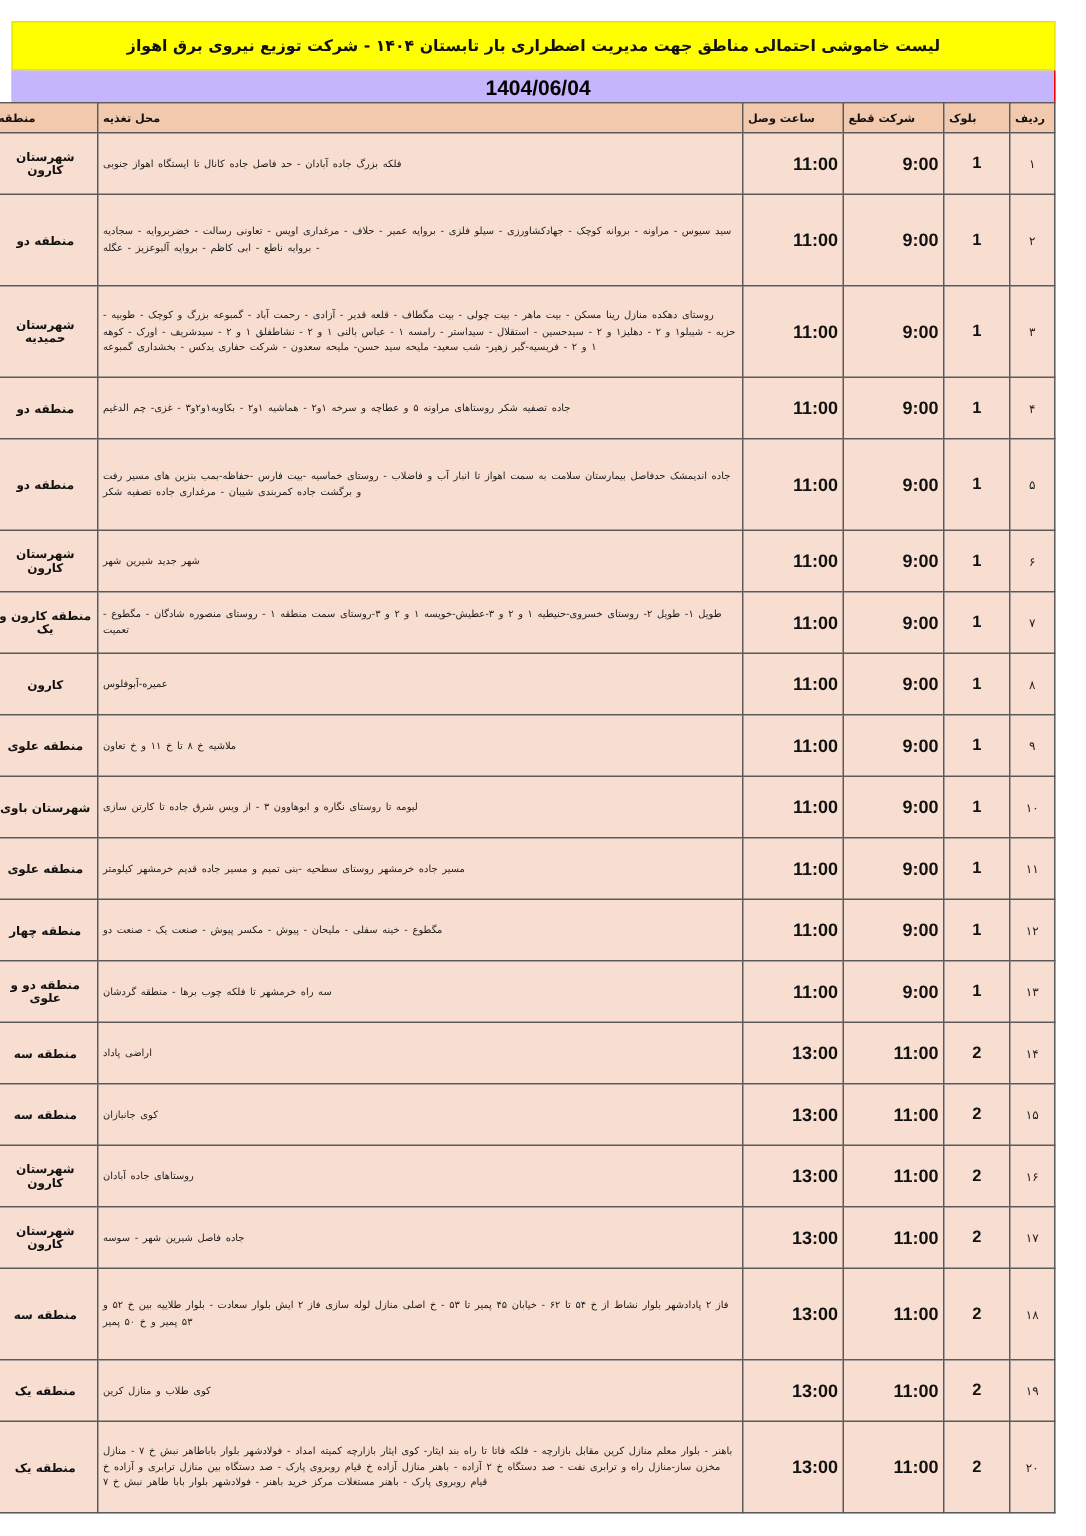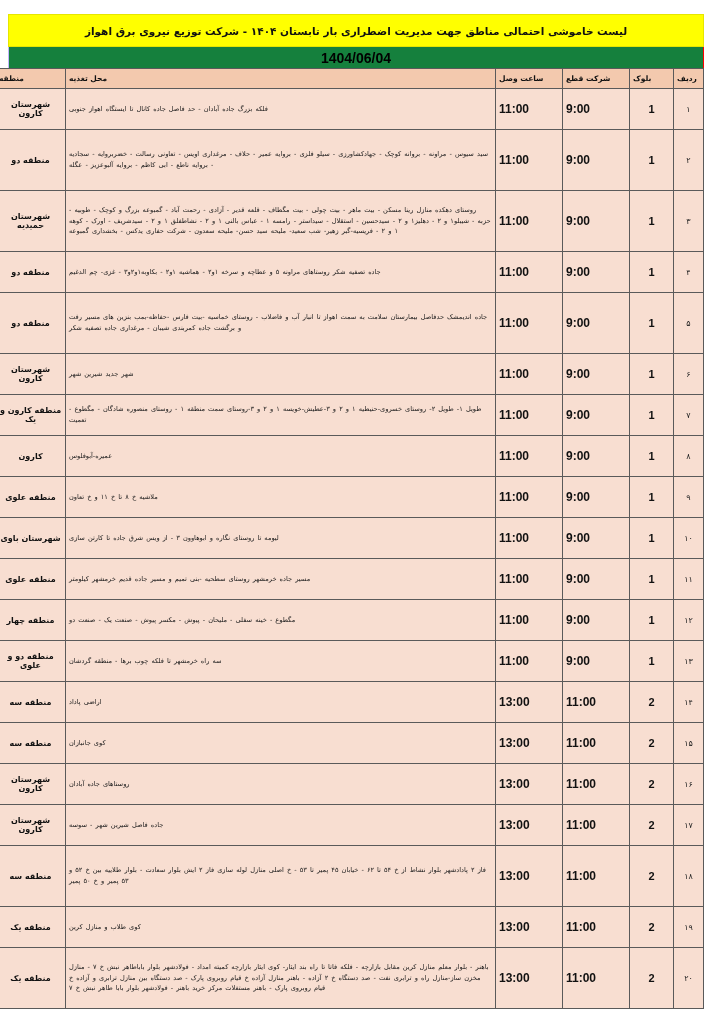--- a/index.html
+++ b/index.html
@@ -38,26 +38,26 @@
   .title-banner .title-text {
     font-size: 10.5px;
     font-weight: bold;
     color: #111111;
     letter-spacing: 0px;
     direction: rtl;
     white-space: nowrap;
   }
 
   .date-banner {
-    background: #15803d;
+    background: #c4b5fd;
     height: 21px;
     display: flex;
     align-items: center;
     justify-content: center;
-    border-left: 1px solid #c4b5fd;
+    border-left: 7px solid #c4b5fd;
     border-right: 1px solid #ff0000;
     box-sizing: border-box;
   }
   .date-banner .date-text {
     font-size: 14px;
     font-weight: bold;
     color: #000000;
     direction: ltr;
     font-family: "Liberation Sans", sans-serif;
   }
@@ -100,21 +100,21 @@
     color: #222222;
   }
   td.cell-block {
     text-align: center;
     font-size: 11px;
     font-weight: bold;
     color: #111111;
     font-family: "Liberation Sans", sans-serif;
   }
   td.cell-off, td.cell-on {
-    text-align: left;
+    text-align: right;
     font-size: 12px;
     font-weight: bold;
     color: #111111;
     direction: ltr;
     font-family: "Liberation Sans", sans-serif;
   }
   td.cell-addr {
     text-align: left;
     font-size: 6.6px;
     line-height: 1.65;

